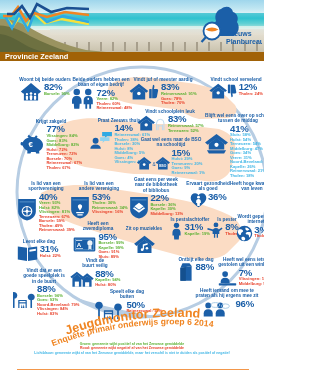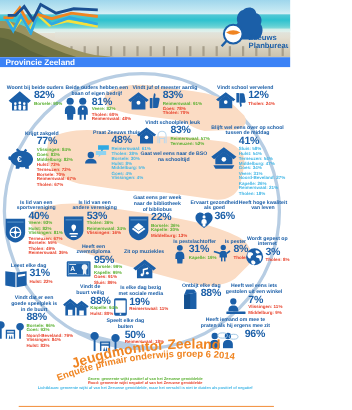--- a/index.html
+++ b/index.html
@@ -14,28 +14,28 @@
   .sea{position:absolute;left:0;top:13px;width:264px;height:15px;
        background:linear-gradient(#57c9d6 0%,#2fc2cf 35%,#5fd0d4 70%,#a8e2dd 100%);}
   .foam{position:absolute;left:0;top:26px;width:264px;height:5px;
        background:linear-gradient(#cfeeea 0%,#eef4ee 100%);}
   .sand{position:absolute;left:0;top:30px;width:264px;height:22px;
        background:linear-gradient(#e6e1d4 0%,#ddd7c7 45%,#c9c2ad 100%);}
   .wetsand{position:absolute;left:50px;top:29px;width:214px;height:6px;
        background:linear-gradient(#dfe4dd 0%,#e4ded0 100%);opacity:.85;}
   .posts{position:absolute;left:0;top:41px;width:264px;height:11px;}
   .dune{position:absolute;left:-6px;top:12px;width:150px;height:40px;}
-  .prov-bar{position:absolute;left:0;top:52px;width:264px;height:9px;background:#3b82f6;}
+  .prov-bar{position:absolute;left:0;top:52px;width:264px;height:9px;background:#a16207;}
   .prov-bar span{position:absolute;left:5px;top:0;color:#fff;font-size:7.4px;
        font-weight:bold;line-height:9.4px;}
   .zlogo{position:absolute;left:3px;top:2px;width:86px;height:30px;}
   .zpb{position:absolute;right:2px;top:4px;width:62px;height:44px;}
 
   
-  .body{position:absolute;left:0;top:61px;width:264px;height:308px;overflow:hidden;text-decoration:underline;}
+  .body{position:absolute;left:13px;top:61px;width:264px;height:308px;overflow:hidden;text-decoration:underline;}
   .bg{position:absolute;left:0;top:0;width:264px;height:312px;}
 
   .stat{position:absolute;}
   .stat .ttl{color:#1b5fa8;font-weight:bold;font-size:4.7px;line-height:5.4px;
        text-align:center;white-space:pre-line;}
   .stat .row{display:flex;align-items:flex-start;justify-content:center;}
   .stat .ico{flex:0 0 auto;display:block;}
   .stat .vals{margin-left:1.5px;}
   .stat .val{color:#1b5fa8;font-weight:bold;font-size:9.6px;line-height:9.6px;
        letter-spacing:-.25px;}
@@ -176,21 +176,21 @@
         <svg class="ico" style="margin-top:0px" width="25" height="21" viewBox="0 0 26 22">
 <g fill="#1b5fa8">
  <circle cx="7" cy="4.2" r="3.4"></circle>
  <path d="M7 8.4 C3.4 8.4 2 10.6 2 13.6 L2 16.4 L3.9 16.4 L4.3 21.8 L9.7 21.8 L10.1 16.4 L12 16.4 L12 13.6 C12 10.6 10.6 8.4 7 8.4 Z"></path>
  <circle cx="19" cy="4.2" r="3.4"></circle>
  <path d="M19 8.4 C15.6 8.4 14.2 10.3 14.2 13.2 L14.2 17 L16 17 L16 21.8 L17.9 21.8 L17.9 17 L20.1 17 L20.1 21.8 L22 21.8 L22 17 L23.8 17 L23.8 13.2 C23.8 10.3 22.4 8.4 19 8.4 Z"></path>
 </g>
 <rect x="18.3" y="10.4" width="1.5" height="2" fill="#fff"></rect>
           </svg>
         <div class="vals">
-          <div class="val">81%</div>
+          <div class="val">72%</div>
           <div class="note green">Veere: 82%</div>
             <div class="note red">Tholen: 60%</div>
             <div class="note red">Reimerswaal: 48%</div>
         </div>
       </div>
     </div>
     <div class="stat" style="left:118px;top:16px;width:64px">
       <div class="ttl">Vindt juf of meester aardig</div>
       <div class="row">
         <svg class="ico" style="margin-top:1px" width="30" height="17" viewBox="0 0 34 20">
@@ -309,34 +309,52 @@
  <path d="M9 16.4 C4.8 16.4 2.6 18.6 2.6 21.6 L15.4 21.6 C15.4 18.6 13.2 16.4 9 16.4 Z"></path>
 </g>
 <g fill="#2fa9e3">
  <path d="M17 1.2 L29 1.2 L29 6.4 L23 6.4 L20 9 L20.6 6.4 L17 6.4 Z"></path>
 </g>
 <g fill="#8fd3f0">
  <path d="M14.5 7.6 L26 7.6 L26 12.2 L20 12.2 L17.4 14.6 L18 12.2 L14.5 12.2 Z"></path>
 </g>
           </svg>
         <div class="vals">
-          <div class="val">48%</div>
+          <div class="val">14%</div>
           <div class="note lblue">Reimerswaal: 61%</div>
             <div class="note lblue">Tholen: 38%</div>
             <div class="note lblue">Borsele: 30%</div>
             <div class="note lblue">Hulst: 8%</div>
             <div class="note lblue">Middelburg: 5%</div>
             <div class="note lblue">Goes: 4%</div>
             <div class="note lblue">Vlissingen: 4%</div>
         </div>
       </div>
     </div>
     <div class="stat" style="left:124px;top:76px;width:68px">
       <div class="ttl">Gaat wel eens naar de BSO
 na schooltijd</div>
+      <div class="row">
+        <svg class="ico" style="margin-top:8px" width="33" height="15" viewBox="0 0 46 20">
+<path d="M10 1 L20 8.6 L17.8 10.6 L10 4.8 L2.2 10.6 L0 8.6 Z" fill="#1b5fa8"></path>
+<path d="M3.3 9.6 L10 4.4 L16.7 9.6 L16.7 18.4 L3.3 18.4 Z" fill="#1b5fa8"></path>
+<circle cx="10" cy="11.5" r="1.9" fill="#fff"></circle>
+<text x="21.5" y="13" font-family="Liberation Sans, sans-serif" font-size="6.5" fill="#1b5fa8">&amp;</text>
+<path d="M36 1 L46 8.6 L43.8 10.6 L36 4.8 L28.2 10.6 L26 8.6 Z" fill="#1b5fa8"></path>
+<path d="M29.3 9.6 L36 4.4 L42.7 9.6 L42.7 18.4 L29.3 18.4 Z" fill="#1b5fa8"></path>
+<text x="36" y="15" font-family="Liberation Sans, sans-serif" font-size="4.6" font-weight="bold" fill="#fff" text-anchor="middle">BSO</text>
+          </svg>
+        <div class="vals">
+          <div class="val">15%</div>
+          <div class="note lblue">Hulst: 29%</div>
+            <div class="note lblue">Terneuzen: 20%</div>
+            <div class="note lblue">Goes: 9%</div>
+            <div class="note lblue">Reimerswaal: 1%</div>
+        </div>
+      </div>
     </div>
     <div class="stat" style="left:2px;top:120px;width:62px">
       <div class="ttl">Is lid van een
 sportvereniging</div>
       <div class="row">
         <svg class="ico" style="margin-top:6px" width="20" height="23" viewBox="0 0 22 26">
 <path d="M1 1 L21 1 L21 15 C21 21 16 24.4 11 25.4 C6 24.4 1 21 1 15 Z" fill="#1b5fa8"></path>
 <circle cx="11" cy="15" r="5.4" fill="none" stroke="#fff" stroke-width="1.3"></circle>
 <g stroke="#fff" stroke-width="1.1">
  <line x1="11" y1="9.6" x2="11" y2="20.4"></line>
@@ -523,35 +541,20 @@
       <div class="ttl">Leest elke dag</div>
       <div class="row">
         <svg class="ico" style="margin-top:0px" width="21" height="18" viewBox="0 0 26 22">
 <path d="M1 3 L12.4 4.6 L12.4 21 L1 19.2 Z" fill="#1b5fa8"></path>
 <path d="M13.6 4.6 L25 3 L25 19.2 L13.6 21 Z" fill="#1b5fa8"></path>
 <path d="M15.4 7 L23.4 5.8 L23.4 8.2 L15.4 9.4 Z" fill="#fff"></path>
           </svg>
         <div class="vals">
           <div class="val">31%</div>
           <div class="note red">Hulst: 22%</div>
-        </div>
-      </div>
-    </div>
-    <div class="stat" style="left:98px;top:198px;width:60px">
-      <div class="ttl">Is elke dag bezig
-met sociale media</div>
-      <div class="row">
-        <svg class="ico" style="margin-top:0px" width="13" height="18" viewBox="0 0 18 24">
-<rect x="1" y="1" width="16" height="22" rx="2" fill="#1b5fa8"></rect>
-<rect x="2.6" y="3.8" width="12.8" height="15.6" fill="#fff"></rect>
-<circle cx="9" cy="21" r="1.1" fill="#fff"></circle>
-          </svg>
-        <div class="vals">
-          <div class="val">19%</div>
-          <div class="note red">Reimerswaal: 11%</div>
         </div>
       </div>
     </div>
     <div class="stat" style="left:160px;top:196px;width:46px">
       <div class="ttl">Ontbijt elke dag</div>
       <div class="row">
         <svg class="ico" style="margin-top:0px" width="16" height="20" viewBox="0 0 20 24">
 <path d="M3 7 L17 4.4 L17 23 L3 23 Z" fill="#1b5fa8"></path>
 <path d="M3 7 L5.6 1 L14.4 1 L17 4.4 Z" fill="#1b5fa8"></path>
 <path d="M3 7 L9.8 5.8 L9.8 23 L3 23 Z" fill="#14508f"></path>

